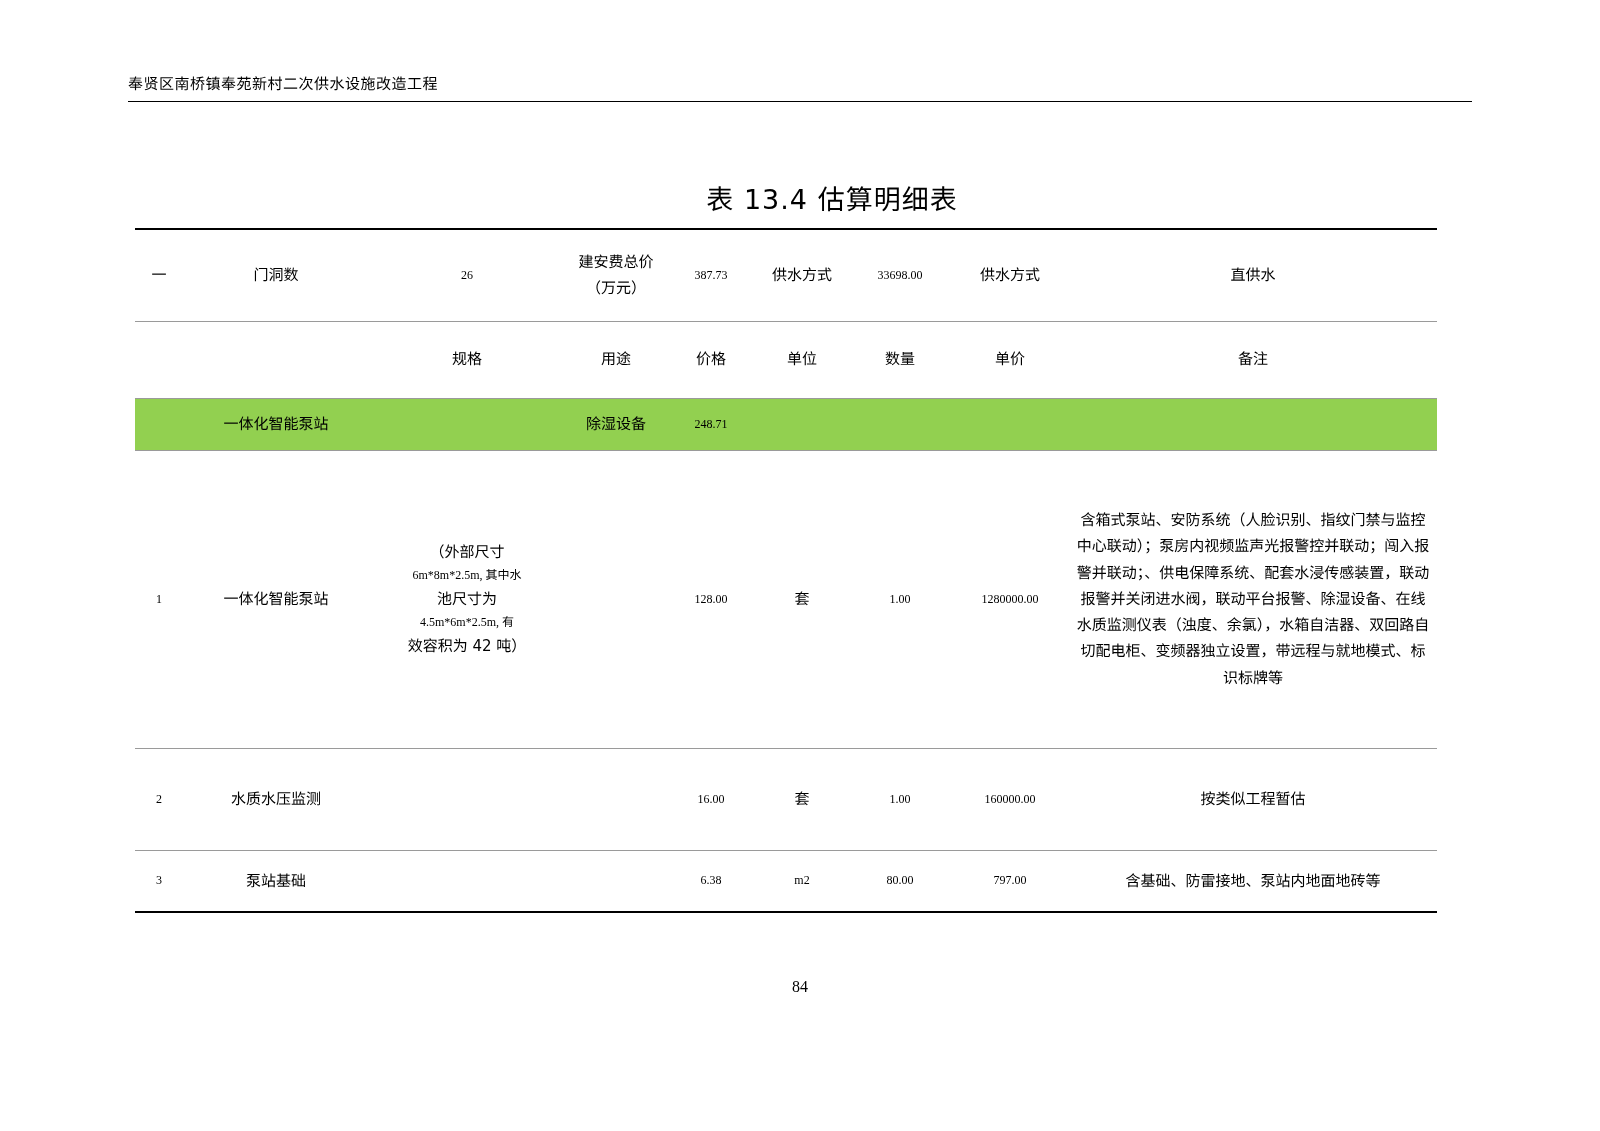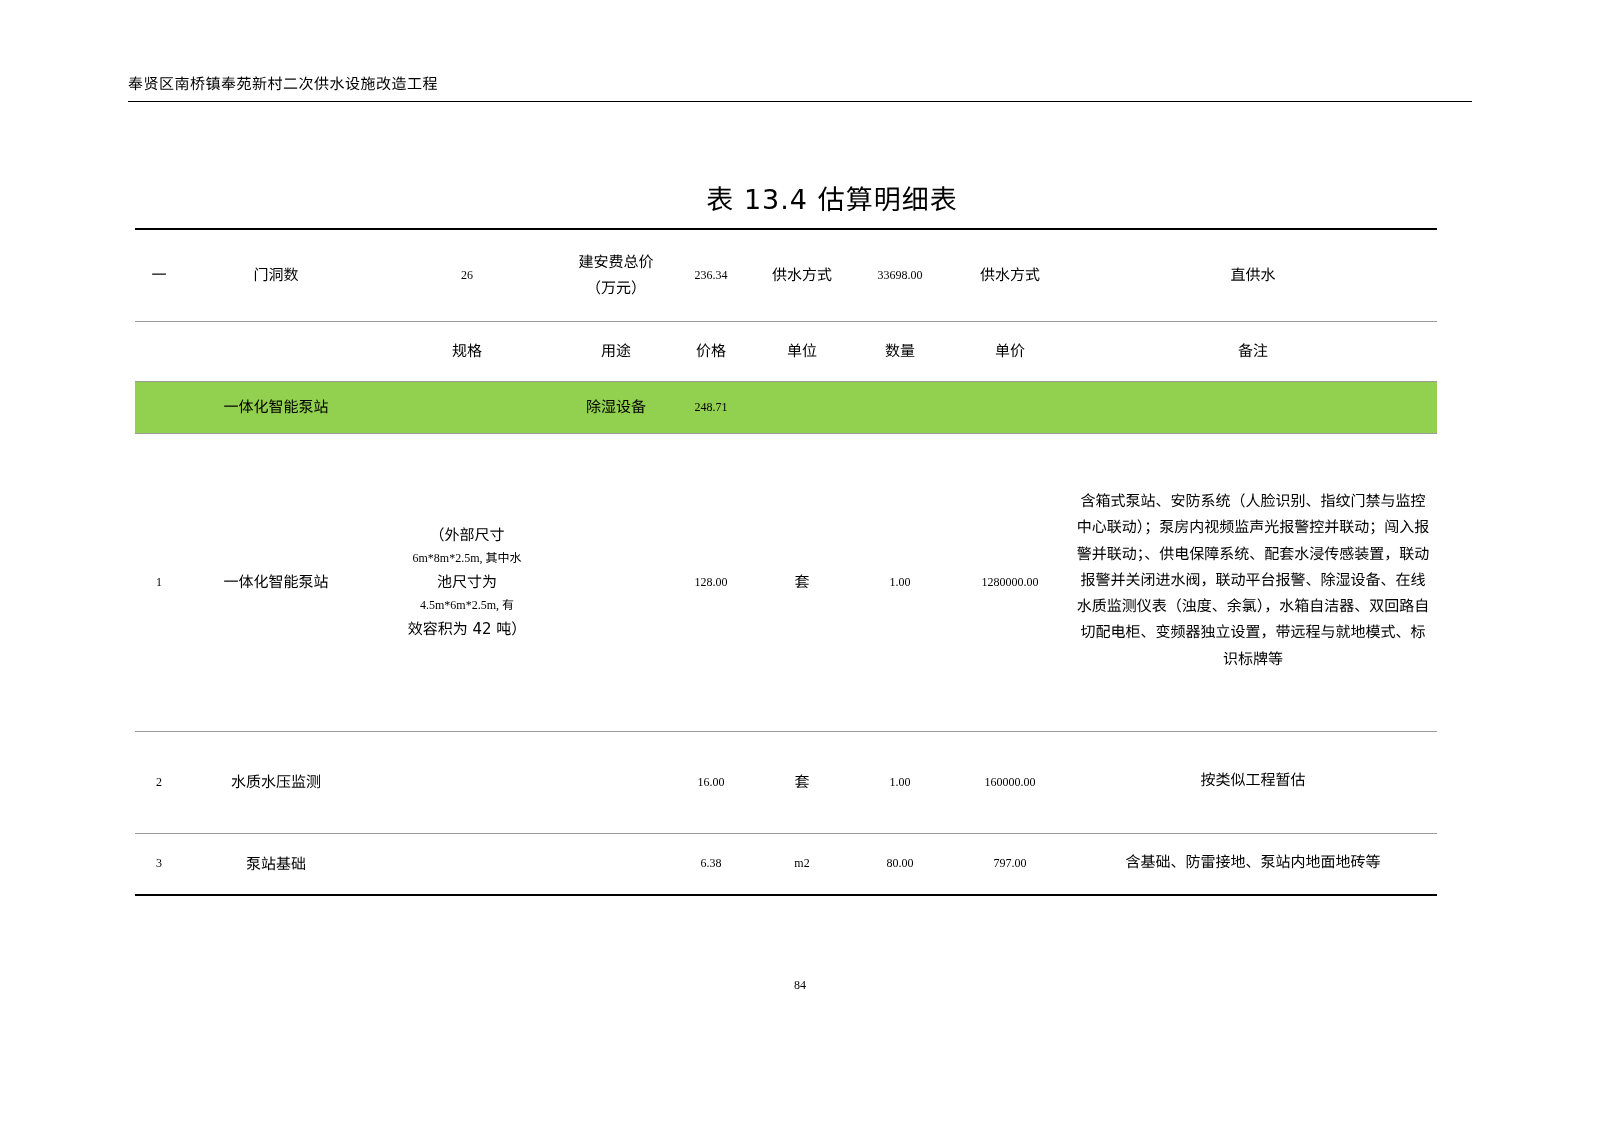--- a/index.html
+++ b/index.html
@@ -88,51 +88,50 @@
   .c-note { width: 368px; }
 
   .green-row td {
     background: #92d050;
   }
   .note-cell {
     text-align: left;
     padding: 12px 14px 12px 12px;
     line-height: 1.95;
     font-size: 15px;
-    font-family: Liberation Mono, monospace;
   }
   .note-cell.center-v {
     vertical-align: middle;
     text-align: center;
   }
   .spec-cell {
     line-height: 2.0;
     font-size: 15px;
     padding: 10px 10px;
   }
   .num {
     font-family: "Liberation Serif", serif;
     font-size: 12px;
   }
   .tall {
     height: 298px;
   }
   .row-h-1 { height: 92px; }
-  .row-h-2 { height: 60px; }
+  .row-h-2 { height: 77px; }
   .row-h-3 { height: 52px; }
   .row-h-4 { height: 102px; }
   .row-h-5 { height: 62px; }
   .page-number {
     position: absolute;
     top: 978px;
     left: 0;
     width: 1600px;
     text-align: center;
     font-family: "Liberation Serif", serif;
-    font-size: 12px;
+    font-size: 16px;
   }
 </style>
 </head>
 <body>
 
 <div class="page">
 
   <div class="header-area">
     <div class="header-text">奉贤区南桥镇奉苑新村二次供水设施改造工程</div>
     <div class="header-rule"></div>
@@ -152,21 +151,21 @@
           <col class="c-qty">
           <col class="c-uprice">
           <col class="c-note">
       </colgroup>
       <tbody>
         <tr class="top-row row-h-1">
           <td>一</td>
           <td>门洞数</td>
           <td class="num">26</td>
           <td>建安费总价（万元）</td>
-          <td class="num">236.34</td>
+          <td class="num">387.73</td>
           <td>供水方式</td>
           <td class="num">33698.00</td>
           <td>供水方式</td>
           <td>直供水</td>
         </tr>
 
         <tr class="row-h-2">
           <td></td>
           <td></td>
           <td>规格</td>

